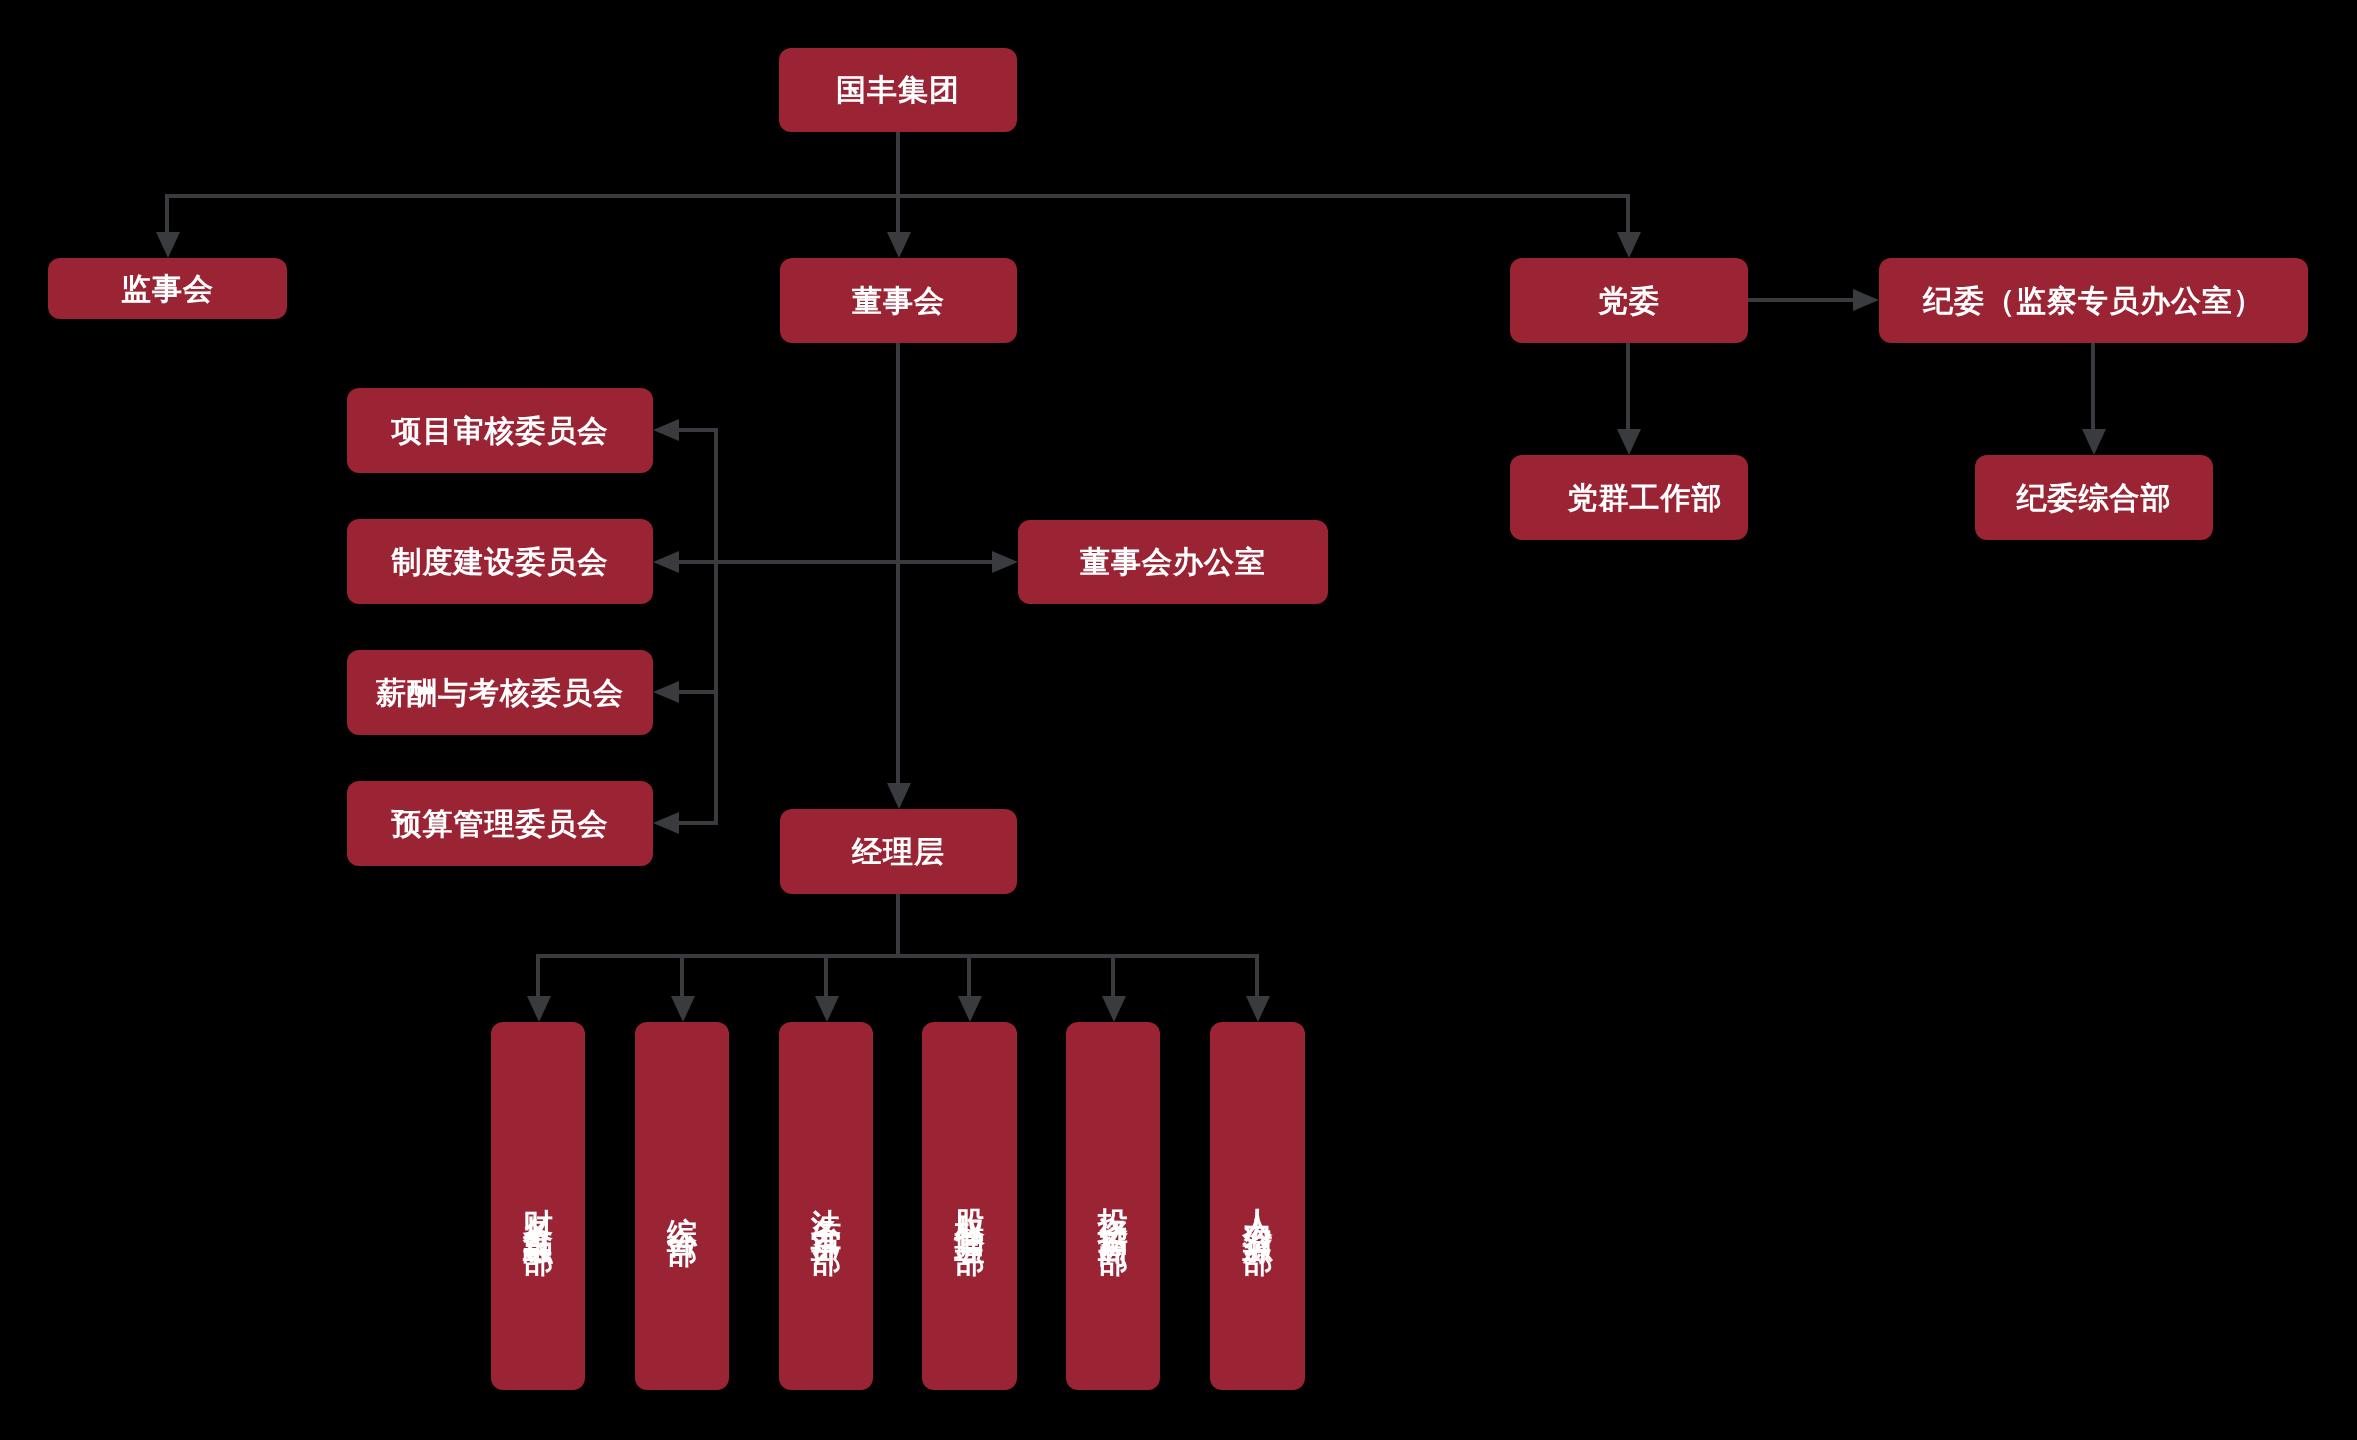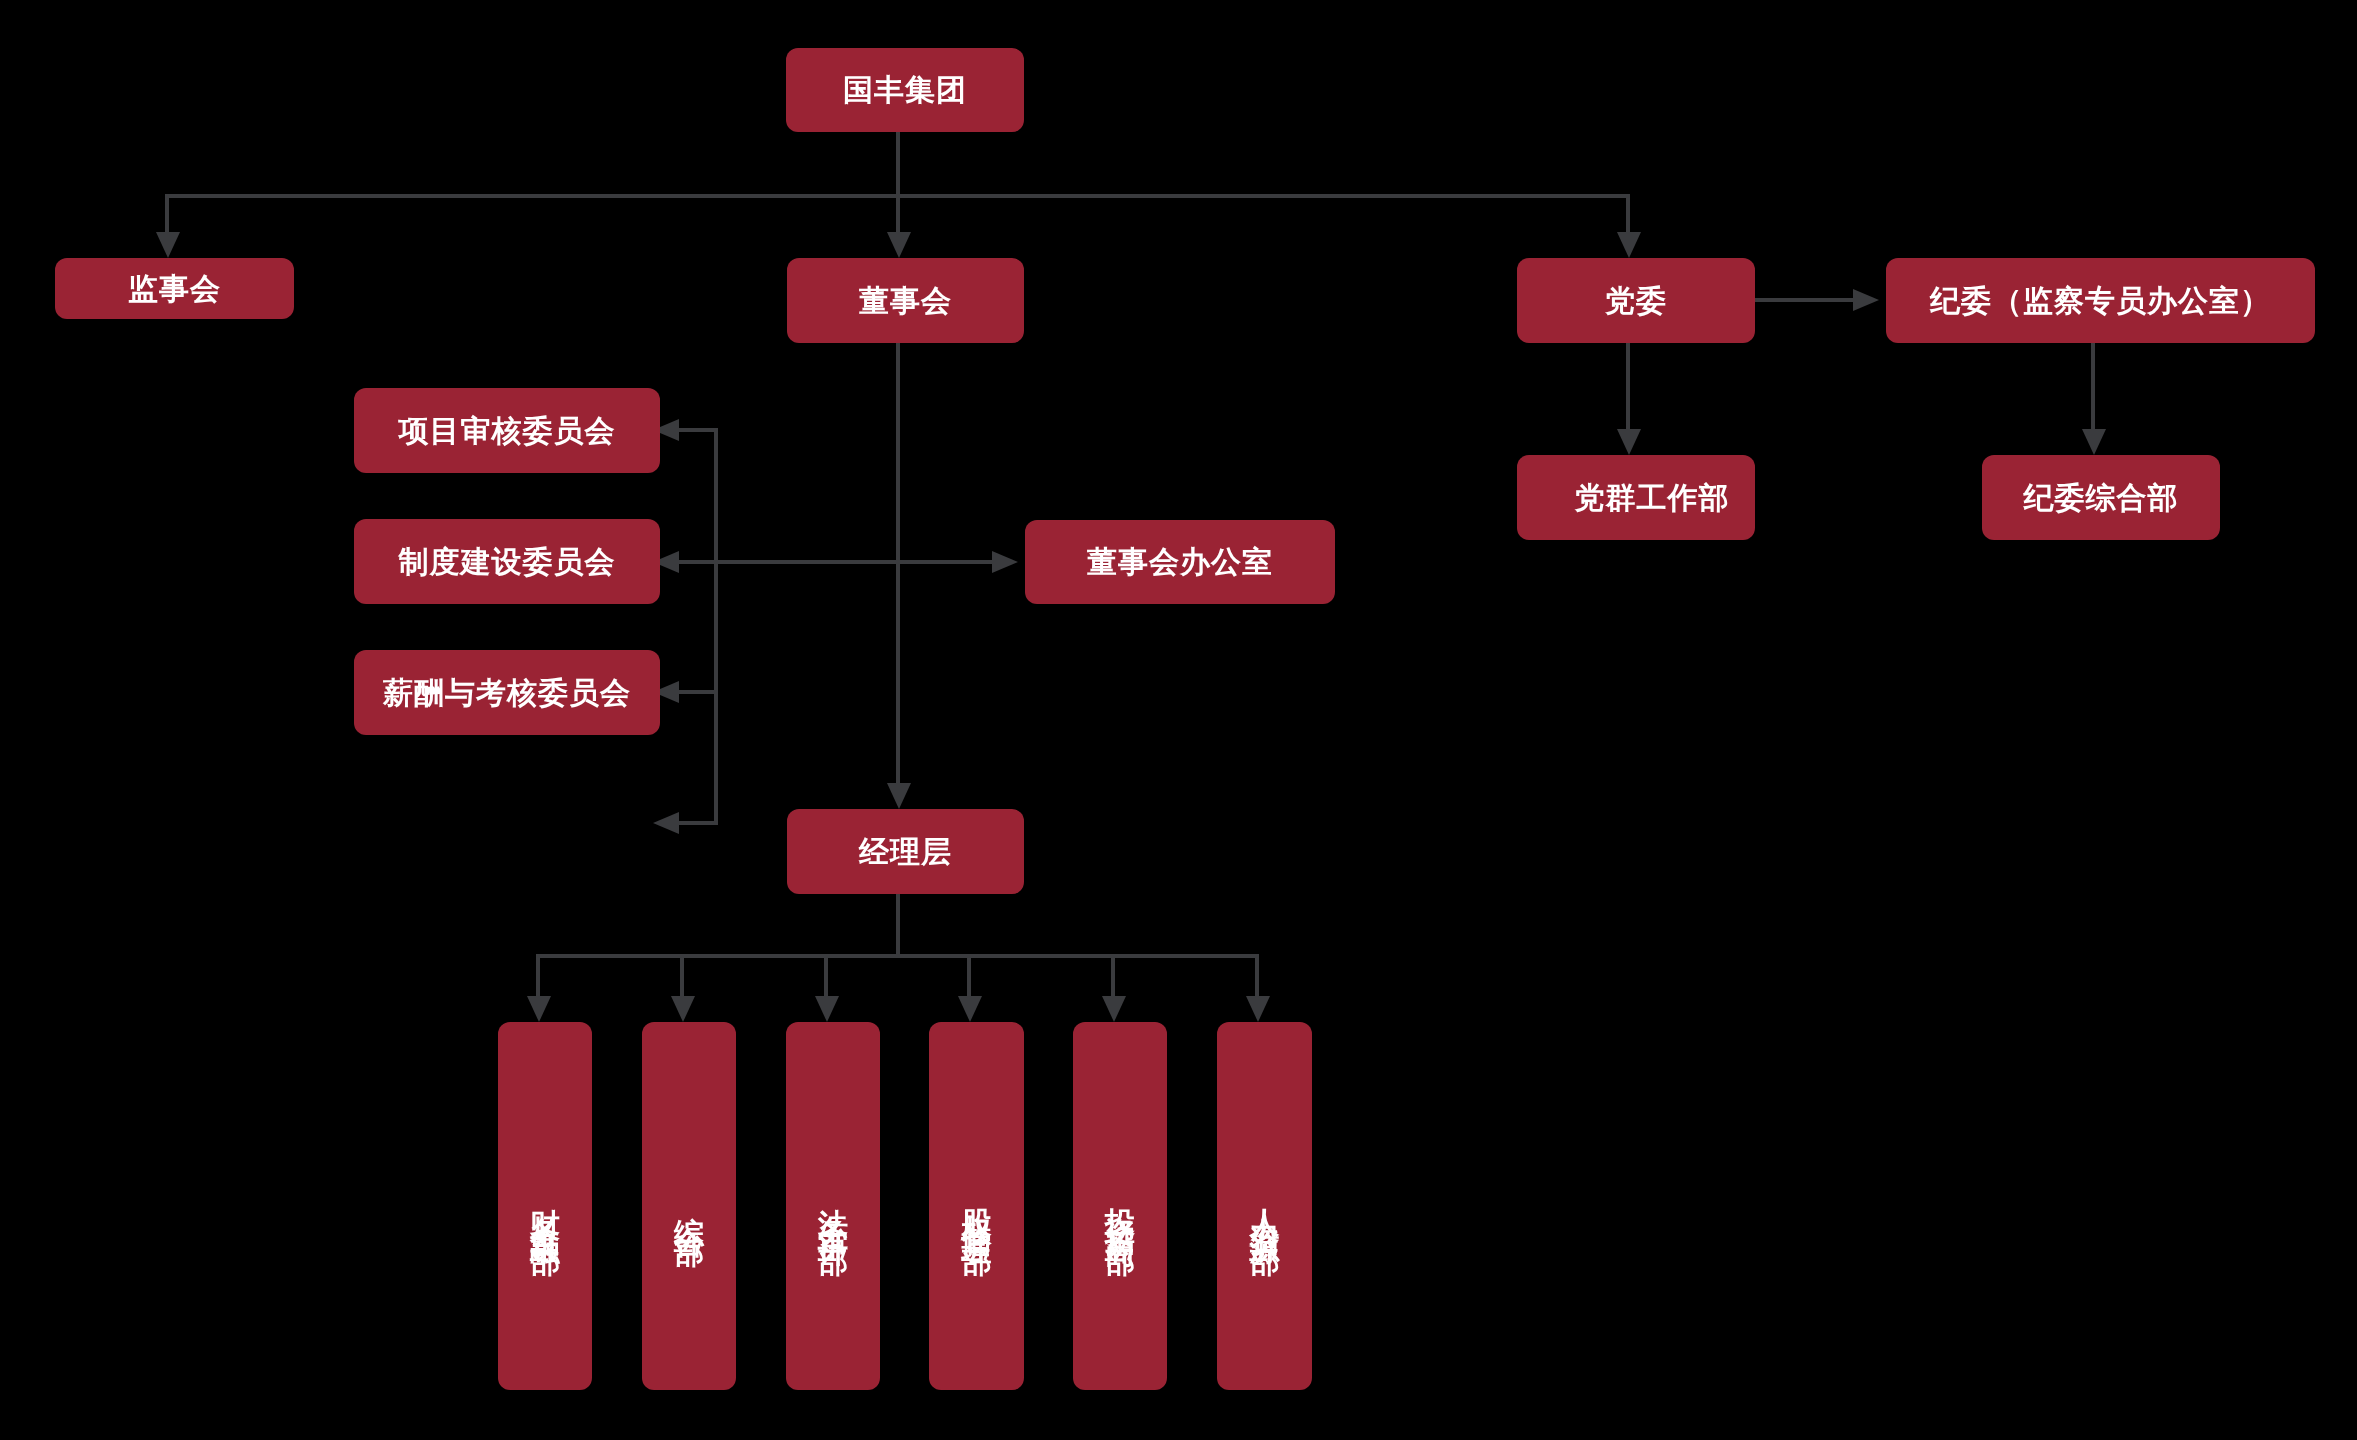--- a/index.html
+++ b/index.html
@@ -24,21 +24,20 @@
     color: var(--node-text);
     border-radius: 12px;
     display: flex;
     align-items: center;
     justify-content: center;
     font-size: 30px;
     font-weight: bold;
     letter-spacing: 1px;
     text-align: center;
     line-height: 1.2;
-    margin-left: 7px;
   }
   .node.vertical span {
     writing-mode: vertical-rl;
     text-orientation: upright;
     letter-spacing: 9px;
   }
   .hline, .vline {
     position: absolute;
     background: var(--connector);
   }
@@ -138,20 +137,23 @@
   </div>
 
   <div class="node" style="left:347px; top:519px; width:306px; height:85px;">
     <span>制度建设委员会</span>
   </div>
 
   <div class="node" style="left:347px; top:650px; width:306px; height:85px;">
     <span>薪酬与考核委员会</span>
   </div>
 
+  <div class="node" style="left:347px; top:781px; width:306px; height:85px;">
+    <span>预算管理委员会</span>
+  </div>
 
   <div class="node" style="left:1018px; top:520px; width:310px; height:84px;">
     <span>董事会办公室</span>
   </div>
 
   <div class="node" style="left:1510px; top:455px; width:238px; height:85px;padding-left:32px;">
     <span>党群工作部</span>
   </div>
 
   <div class="node" style="left:1975px; top:455px; width:238px; height:85px;">

